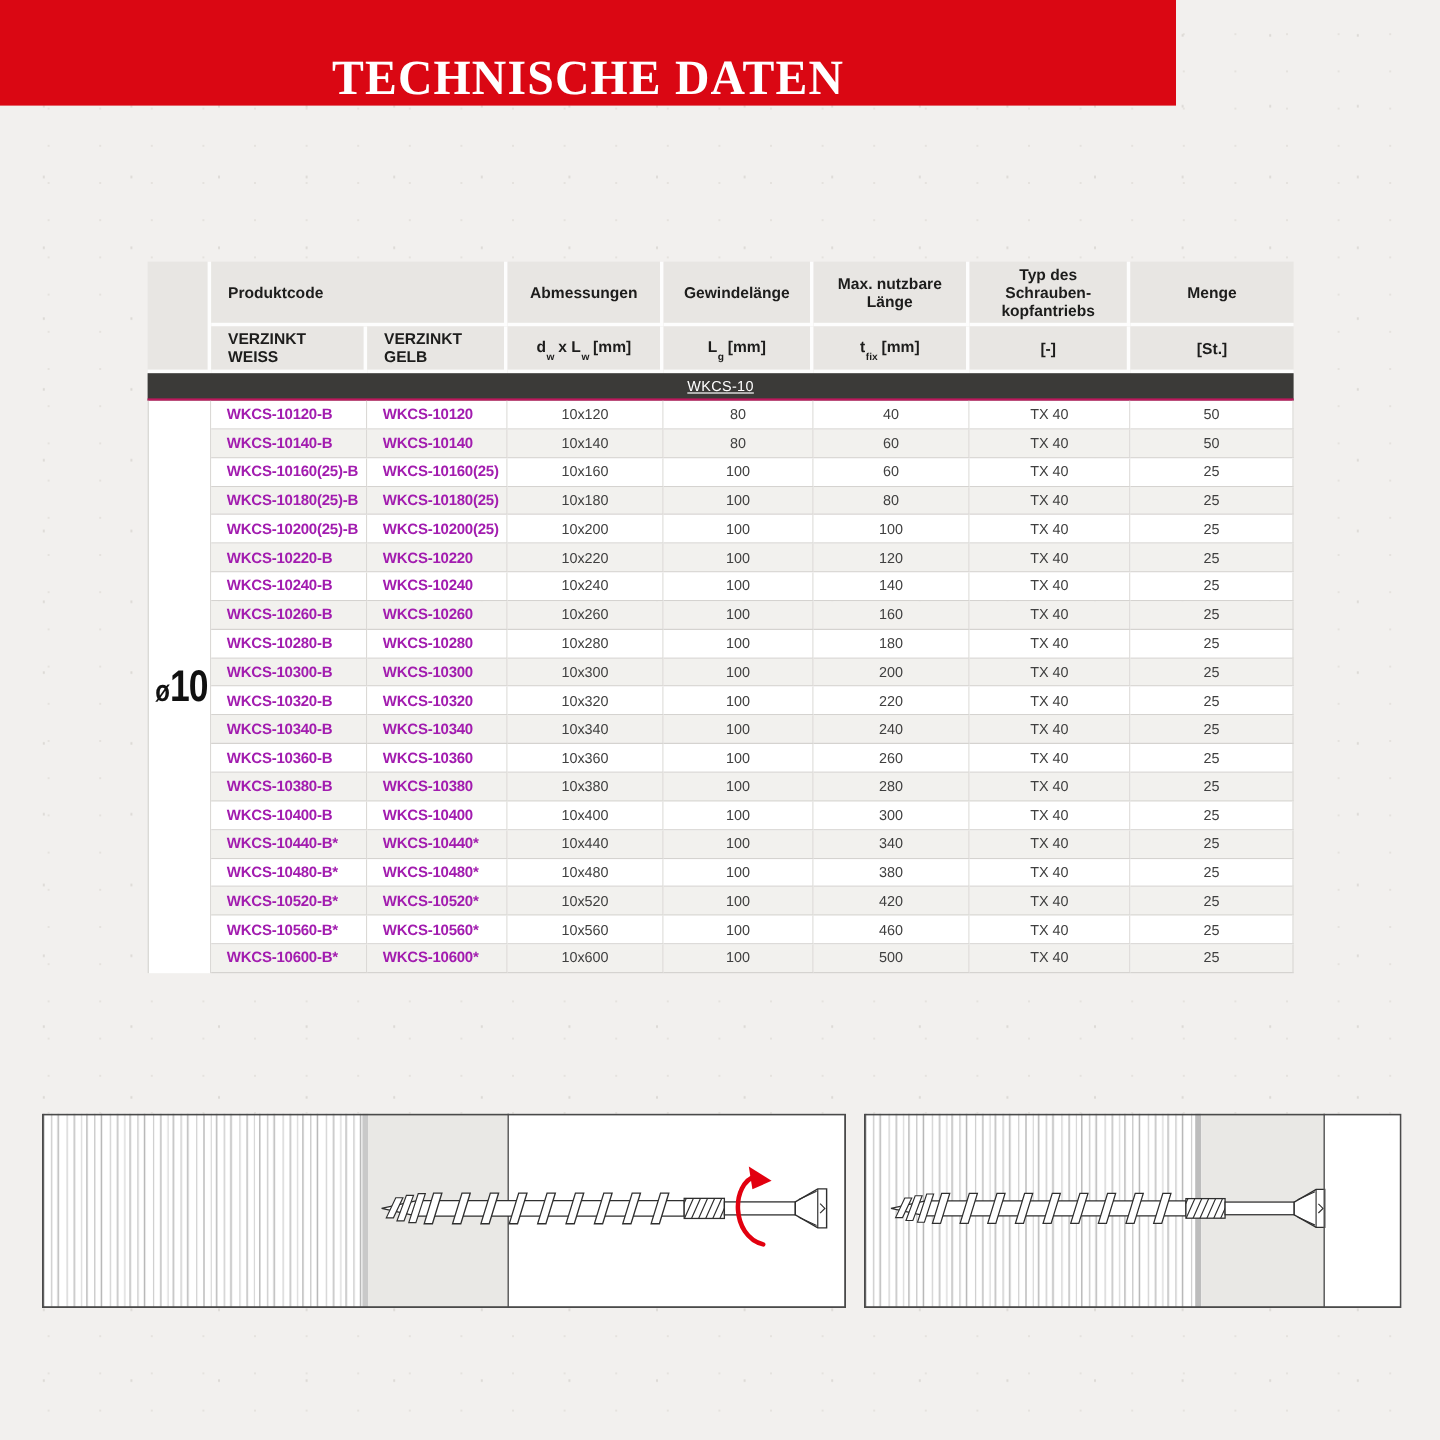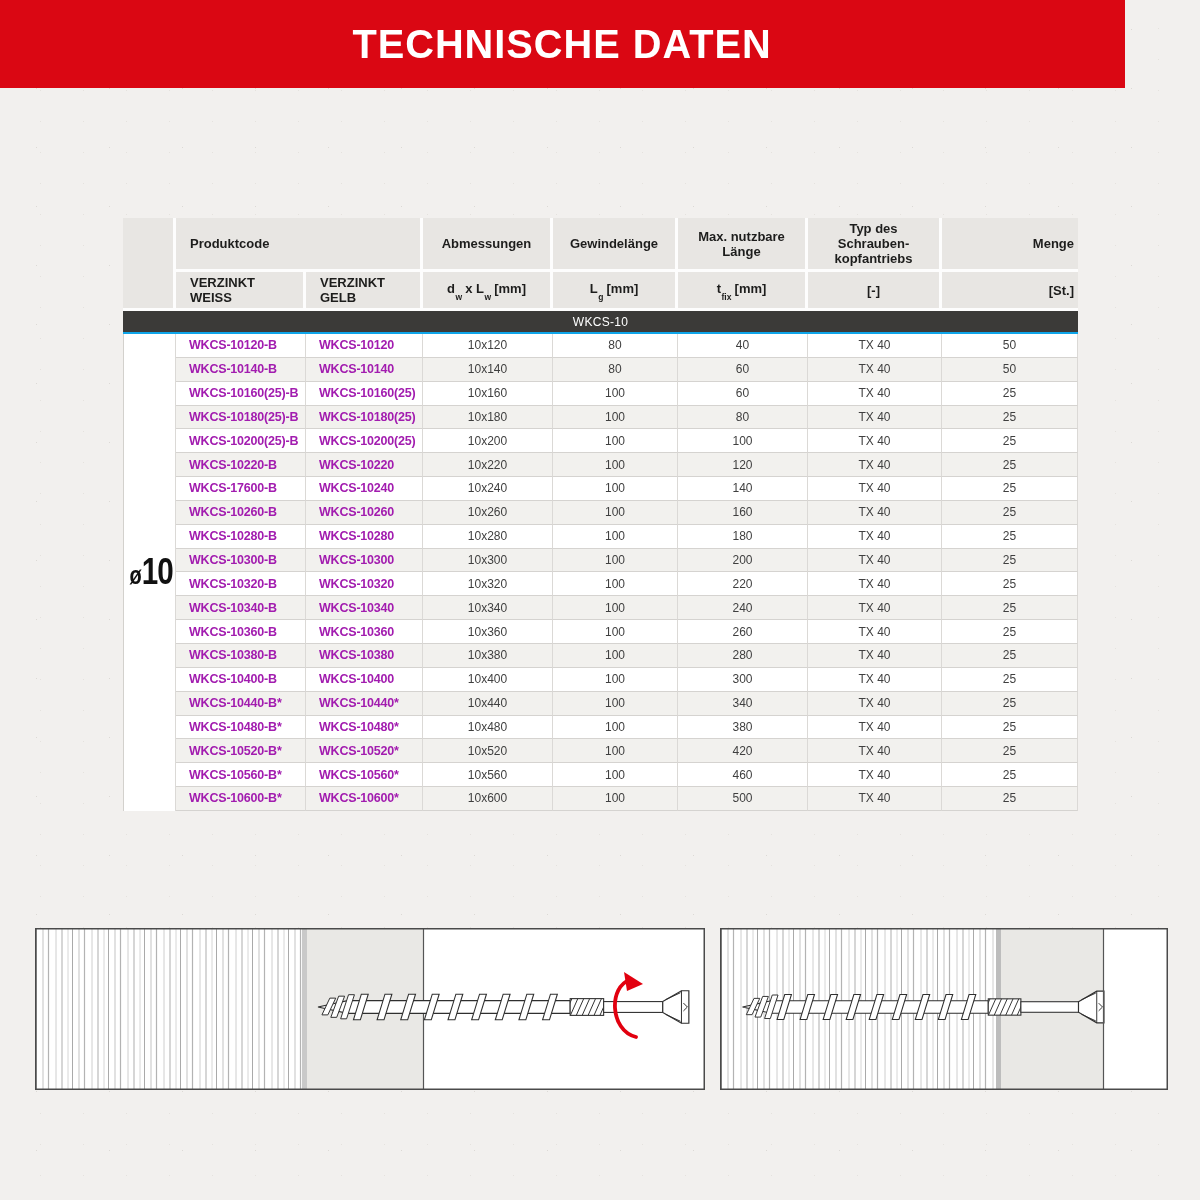--- a/index.html
+++ b/index.html
@@ -8,46 +8,47 @@
     font-family:"Liberation Sans", sans-serif;
     background-color:#f2f0ee;
     background-image:
       radial-gradient(circle,#dcd9d5 0.9px, transparent 1px),
       radial-gradient(circle,#e5e2de 0.8px, transparent 0.9px);
     background-size:73px 59px, 43px 31px;
     background-position:0 0, 19px 13px;
   }
   
   .banner{
-    position:absolute;left:0;top:0;width:1125px;height:88px;
-    display:flex;align-items:center;justify-content:center;
+    position:absolute;left:0;top:0;width:980px;height:88px;
+    display:flex;align-items:flex-end;justify-content:center;font-family:Liberation Serif, serif;
   }
   .banner h1{
     margin:0;color:#fff;font-size:41px;font-weight:bold;letter-spacing:1px;
     transform:scaleX(0.97);
   }
   
   .table-wrap{position:absolute;left:123px;top:218px;width:955px;}
   table.spec{border-collapse:separate;border-spacing:0;table-layout:fixed;width:955px;}
   table.spec th, table.spec td{box-sizing:border-box;vertical-align:middle;}
   thead th{
     background:#e8e6e3;color:#1d1d1c;font-size:13px;font-weight:bold;
     text-align:center;padding:3px 4px;
     border-right:3px solid #fdfdfd;border-bottom:3px solid #fdfdfd;
   }
   thead tr.h1 th{height:50px;}
   thead tr.h2 th{height:39px;}
-  thead th.last{border-right:none;text-align:right;}
+  thead th.last{border-right:none;}
   thead th.corner{border-right:3px solid #fdfdfd;}
   thead th.left{text-align:left;padding-left:14px;}
   thead th sub{font-size:8.5px;position:relative;top:3px;left:0.5px;}
   tr.band td{
     background:#3b3a38;color:#fff;font-size:12px;font-weight:normal;
     text-align:center;height:23px;letter-spacing:0.3px;
-    border-bottom:2px solid #0ea5e9;
+    border-bottom:2px solid #be185d;
+    text-decoration:underline;
   }
   tbody tr{height:23.85px;}
   tbody tr.odd td{background:#ffffff;}
   tbody tr.even td{background:#f2f1ee;}
   tbody td{
     font-size:12px;color:#3f3f3f;text-align:center;padding:0 4px;
     border-right:1px solid #dbd9d6;border-bottom:1px solid #d5d3d0;
   }
   tbody td.c0, tbody td.c1{
     font-weight:bold;color:#a21caf;font-size:12.5px;text-align:left;padding-left:13px;
@@ -161,21 +162,21 @@
         <tr class="even">
           <td class="c0">WKCS-10220-B</td>
           <td class="c1">WKCS-10220</td>
           <td class="c2">10x220</td>
           <td class="c3">100</td>
           <td class="c4">120</td>
           <td class="c5">TX 40</td>
           <td class="c6 c6">25</td>
         </tr>
         <tr class="odd">
-          <td class="c0">WKCS-17600-B</td>
+          <td class="c0">WKCS-10240-B</td>
           <td class="c1">WKCS-10240</td>
           <td class="c2">10x240</td>
           <td class="c3">100</td>
           <td class="c4">140</td>
           <td class="c5">TX 40</td>
           <td class="c6 c6">25</td>
         </tr>
         <tr class="even">
           <td class="c0">WKCS-10260-B</td>
           <td class="c1">WKCS-10260</td>

